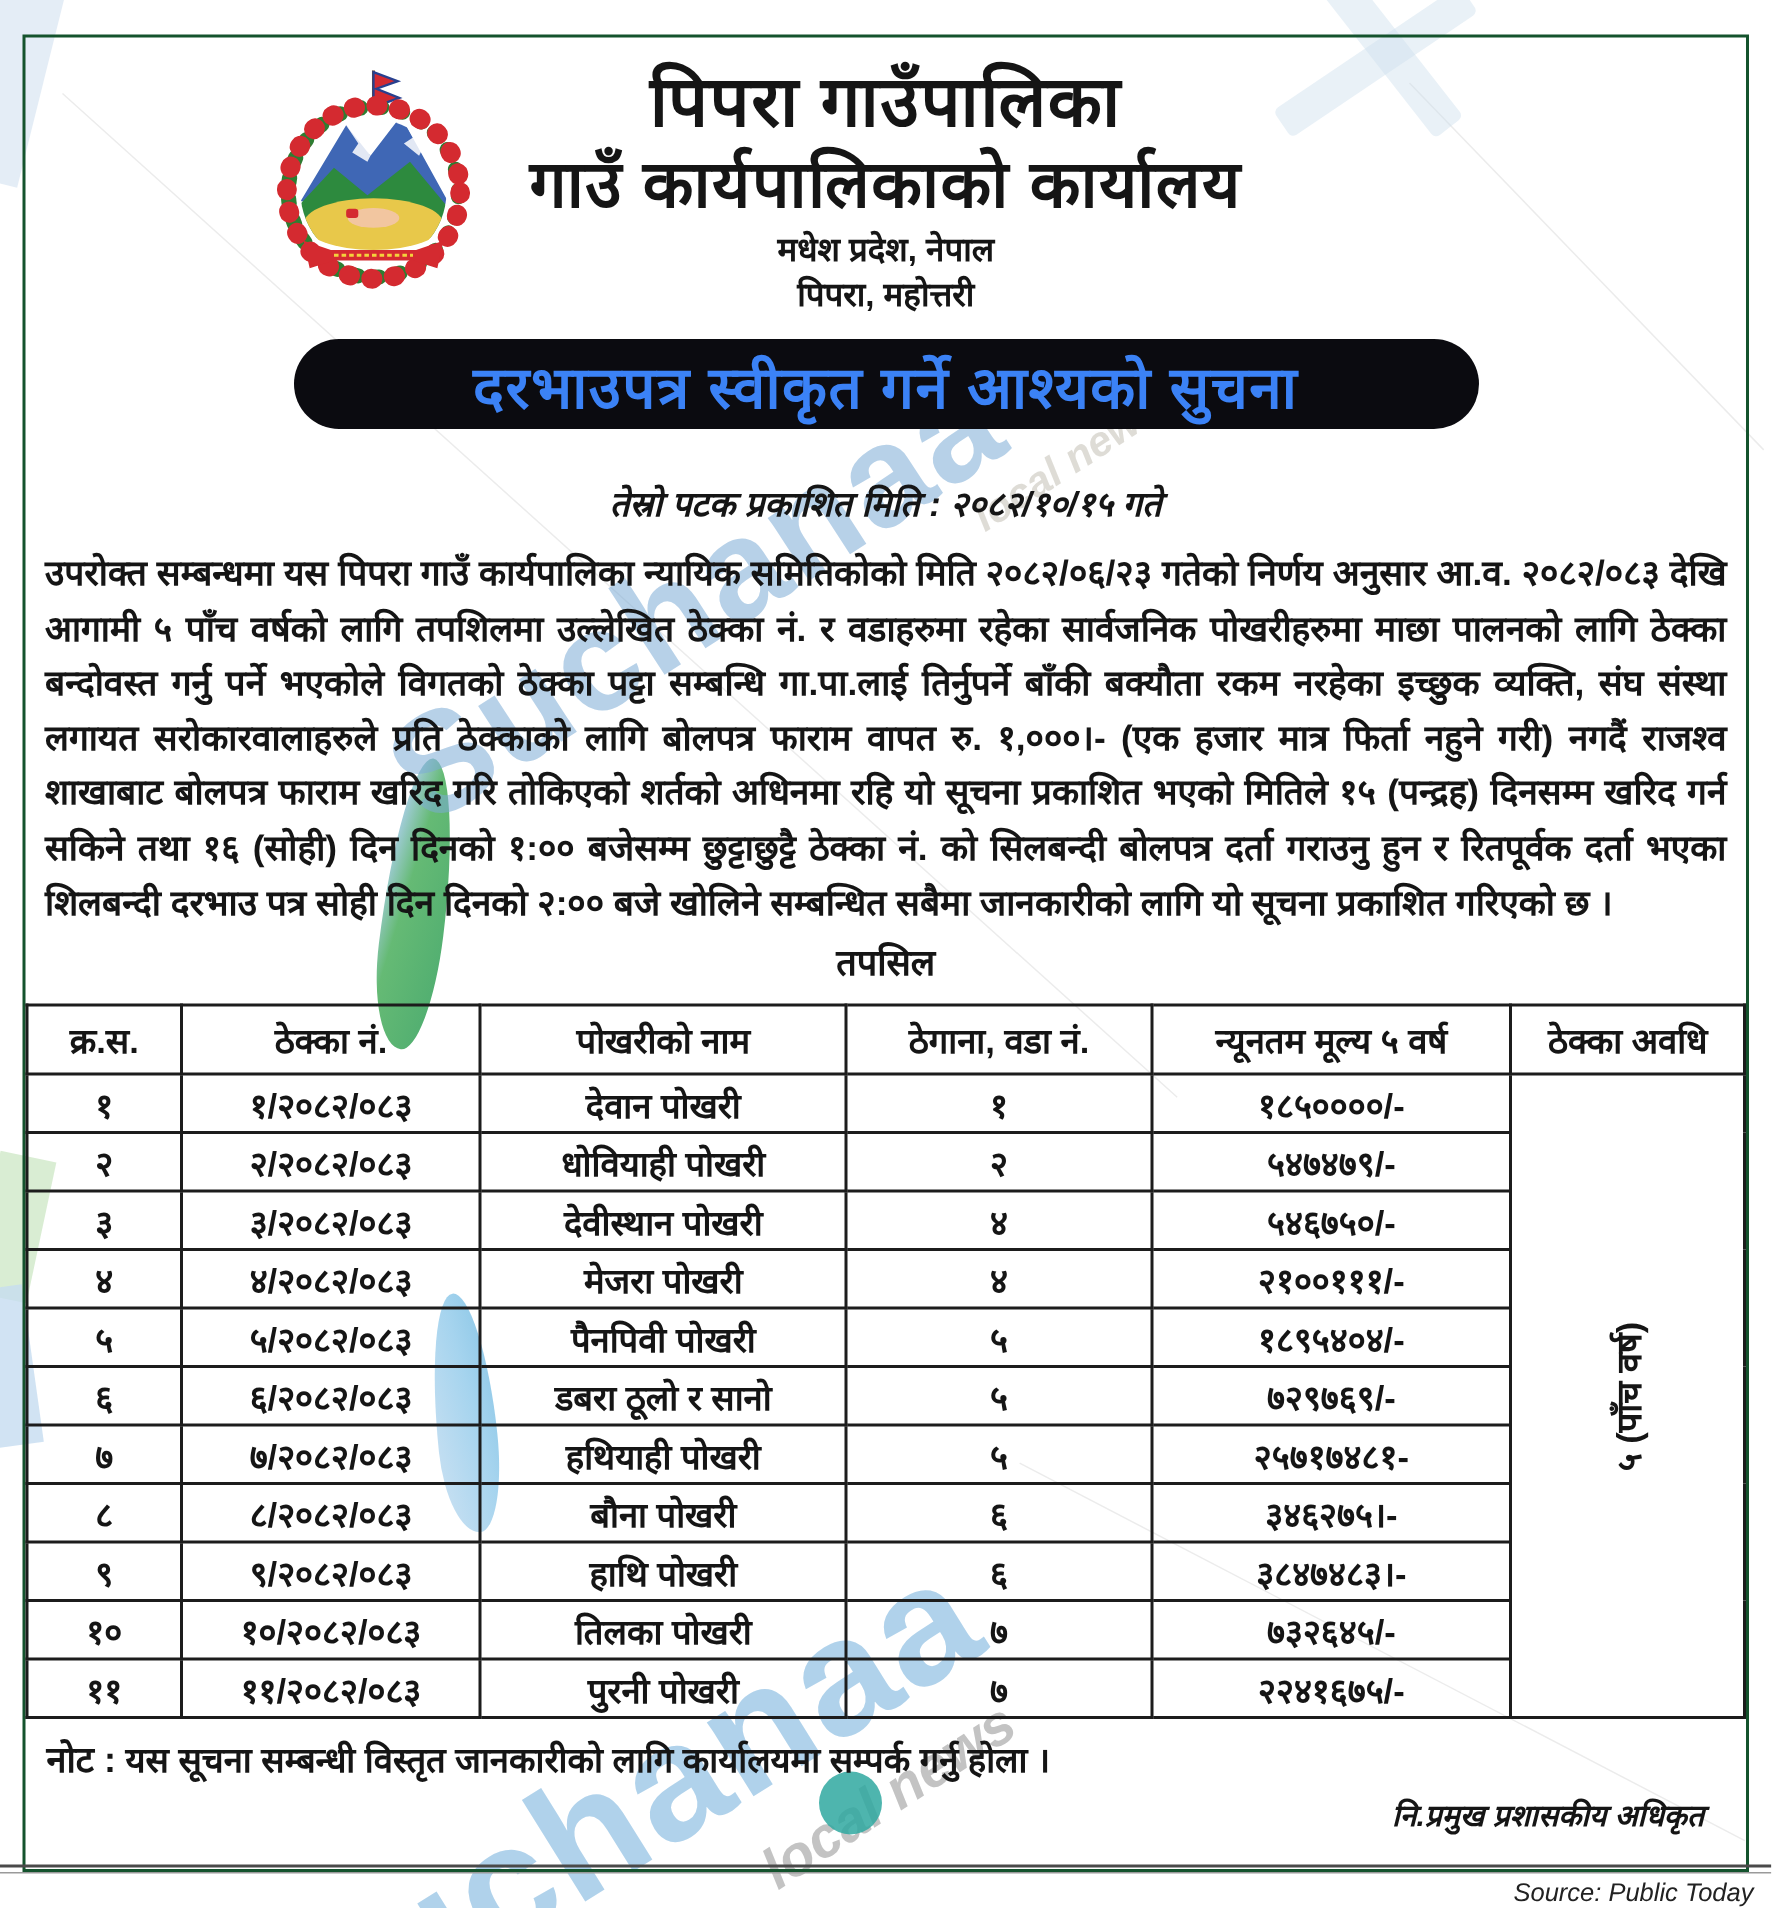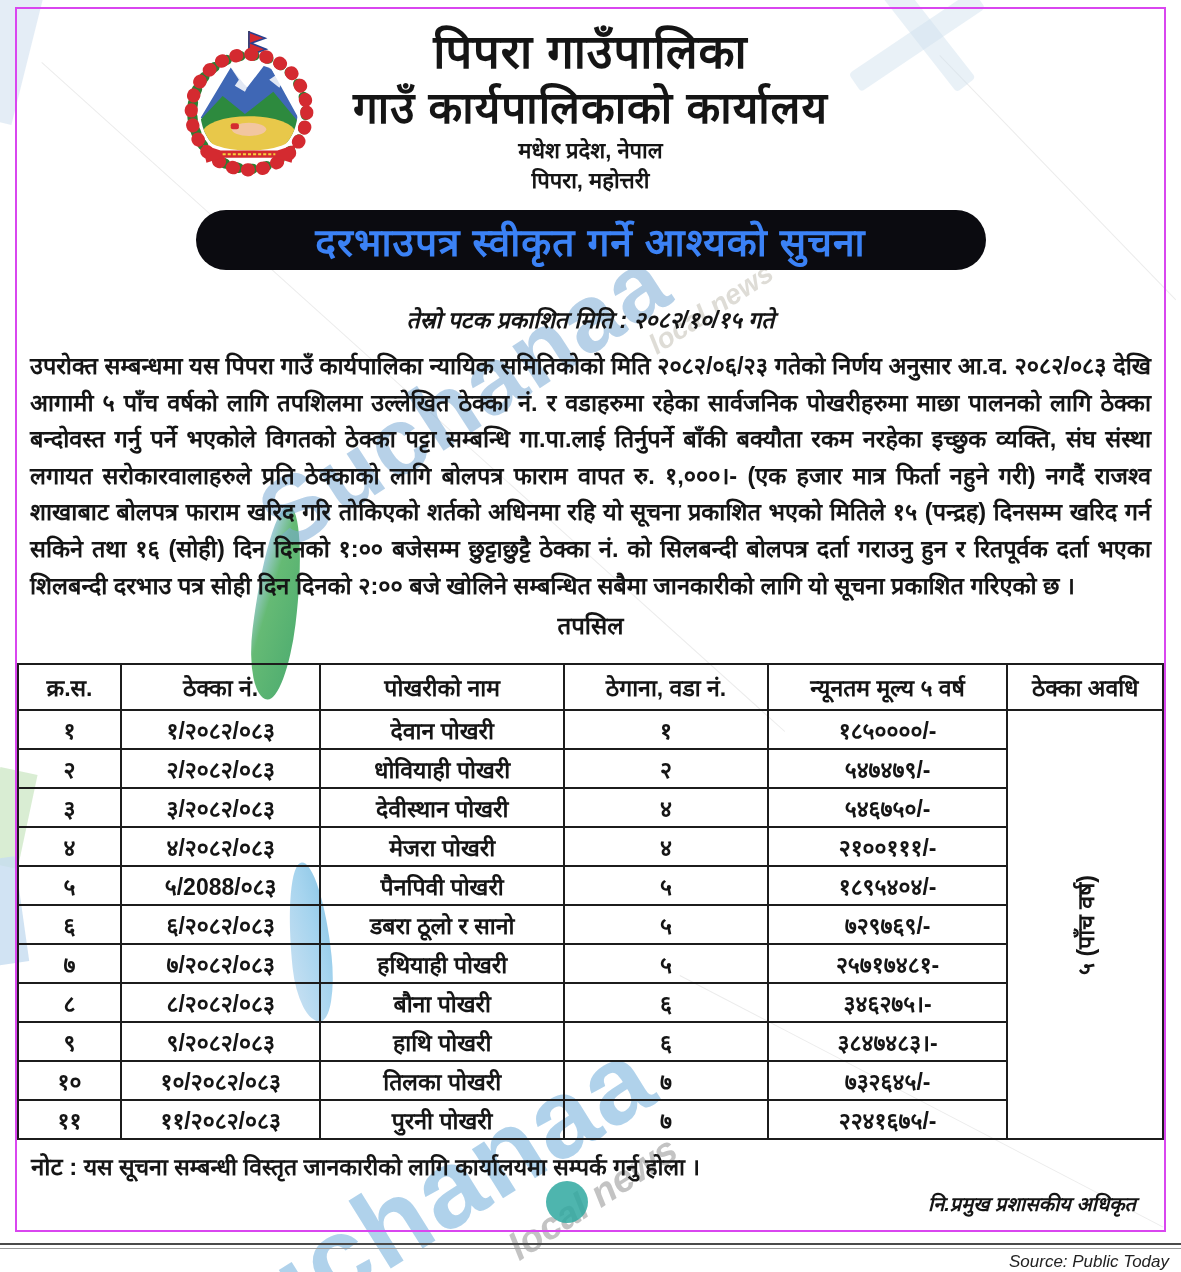--- a/index.html
+++ b/index.html
@@ -31,35 +31,35 @@
   .sliver-b{left:-12px;top:858px;width:34px;height:106px;background:#c5dcf0;transform:rotate(-8deg);}
   .ribbon{position:absolute;background:#cfe0ee;opacity:.45;border-radius:4px;}
   .ribbon1{left:845px;top:14px;width:150px;height:24px;transform:rotate(52deg);}
   .ribbon2{left:842px;top:30px;width:150px;height:22px;transform:rotate(-34deg);}
   .hairline{position:absolute;height:1px;background:rgba(0,0,0,0.08);transform-origin:0 0;}
   .hl1{left:42px;top:62px;width:1000px;transform:rotate(42deg);}
   .hl2{left:940px;top:55px;width:340px;transform:rotate(46deg);}
   .hl3{left:680px;top:975px;width:545px;transform:rotate(27.5deg);}
 
   
-  .doc{position:absolute;left:15px;top:7px;width:1147px;height:1221px;border:2px solid #d946ef;
+  .doc{position:absolute;left:15px;top:23px;width:1147px;height:1221px;border:2px solid #14532d;
        z-index:2;background:transparent;}
   .doc-head{position:relative;text-align:center;padding-top:14px;}
   .emblem{position:absolute;left:158px;top:20px;width:148px;height:152px;}
   .t1{font-size:47px;line-height:57px;font-weight:bold;letter-spacing:1px;}
   .t2{font-size:44px;line-height:56px;font-weight:bold;letter-spacing:1px;}
   .addr{font-size:22px;line-height:30px;font-weight:bold;}
   .banner{margin:14px auto 0;width:790px;height:60px;background:#0b0b10;border-radius:32px;
           display:flex;align-items:center;justify-content:center;}
   .banner span{color:#3b82f6;font-size:39px;font-weight:bold;letter-spacing:1px;}
   .publine{margin-top:33px;text-align:center;font-size:23px;font-weight:bold;font-style:italic;}
   .para{margin:13px 13px 0;font-size:23.5px;line-height:36.6px;font-weight:600;text-align:justify;}
   .caption{margin-top:4px;text-align:center;font-size:24px;font-weight:bold;}
 
-  table.sched{width:100%;border-collapse:collapse;margin-top:22px;}
+  table.sched{width:100%;border-collapse:collapse;margin-top:12px;}
   table.sched th,table.sched td{border:2px solid #1c1c1c;font-size:23px;padding:0 4px;}
   table.sched th{height:44px;font-weight:bold;text-align:center;}
   table.sched td{height:37px;text-align:center;font-weight:600;}
   table.sched col.c1{width:9%;}  table.sched col.c2{width:17.4%;}
   table.sched col.c3{width:21.3%;} table.sched col.c4{width:17.8%;}
   table.sched col.c5{width:20.9%;} table.sched col.c6{width:13.6%;}
   td.ward{text-align:left;padding-left:44px;}
   td.duration{vertical-align:middle;}
   .duration-text{transform:rotate(-90deg);white-space:nowrap;font-size:23px;font-weight:600;}
 
@@ -183,21 +183,21 @@
           </tr>
           <tr>
             <td>४</td>
             <td>४/२०८२/०८३</td>
             <td>मेजरा पोखरी</td>
             <td class="ward">४</td>
             <td>२१००१११/-</td>
           </tr>
           <tr>
             <td>५</td>
-            <td>५/2088/०८३</td>
+            <td>५/२०८२/०८३</td>
             <td>पैनपिवी पोखरी</td>
             <td class="ward">५</td>
             <td>१८९५४०४/-</td>
           </tr>
           <tr>
             <td>६</td>
             <td>६/२०८२/०८३</td>
             <td>डबरा ठूलो र सानो</td>
             <td class="ward">५</td>
             <td>७२९७६९/-</td>

